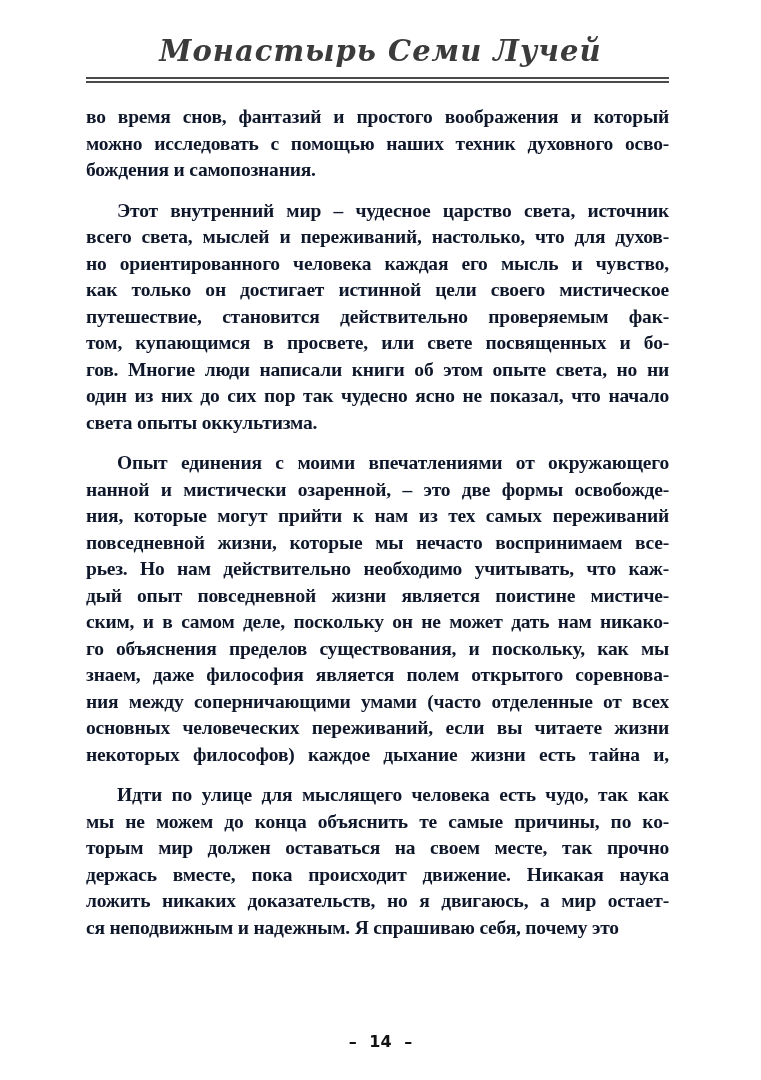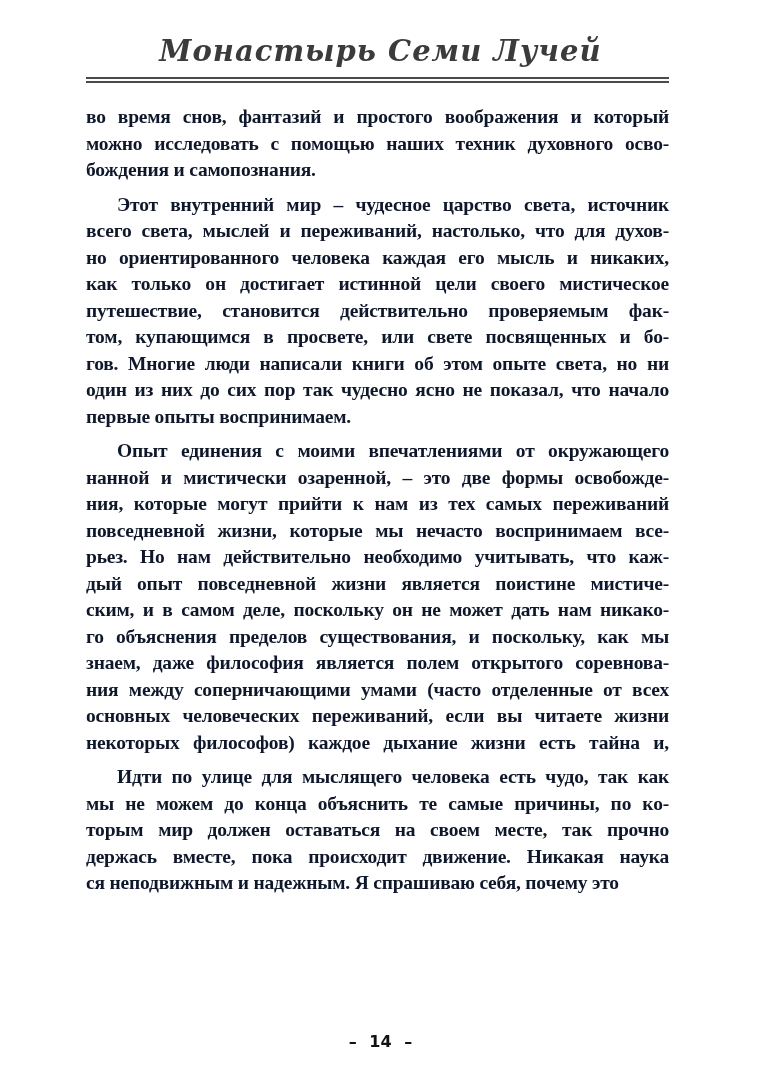--- a/index.html
+++ b/index.html
@@ -32,21 +32,21 @@
     border-top: 2px solid #4a4a4a;
     border-bottom: 2px solid #4a4a4a;
   }
   .content {
     position: absolute;
     top: 104px;
     left: 86px;
     width: 583px;
   }
   .paragraph { margin: 0; }
-  .paragraph + .paragraph { margin-top: 8px; }
+  .paragraph + .paragraph { margin-top: 14px; }
   .line {
     font-size: 19.5px;
     font-weight: bold;
     line-height: 26.5px;
     letter-spacing: -0.2px;
     color: #0f172a;
     text-align: justify;
     text-align-last: justify;
   }
   .line.last { text-align-last: left; }
@@ -75,46 +75,47 @@
 
   <div class="content">
       <div class="paragraph">
         <div class="line">во время снов, фантазий и простого воображения и который</div>
         <div class="line">можно исследовать с помощью наших техник духовного осво-</div>
         <div class="line last">бождения и самопознания.</div>
       </div>
       <div class="paragraph">
         <div class="line indent">Этот внутренний мир – чудесное царство света, источник</div>
         <div class="line">всего света, мыслей и переживаний, настолько, что для духов-</div>
-        <div class="line">но ориентированного человека каждая его мысль и никаких,</div>
+        <div class="line">но ориентированного человека каждая его мысль и чувство,</div>
         <div class="line">как только он достигает истинной цели своего мистическое</div>
         <div class="line">путешествие, становится действительно проверяемым фак-</div>
         <div class="line">том, купающимся в просвете, или свете посвященных и бо-</div>
         <div class="line">гов. Многие люди написали книги об этом опыте света, но ни</div>
         <div class="line">один из них до сих пор так чудесно ясно не показал, что начало</div>
-        <div class="line last">первые опыты воспринимаем.</div>
+        <div class="line last">света опыты оккультизма.</div>
       </div>
       <div class="paragraph">
         <div class="line indent">Опыт единения с моими впечатлениями от окружающего</div>
         <div class="line">нанной и мистически озаренной, – это две формы освобожде-</div>
         <div class="line">ния, которые могут прийти к нам из тех самых переживаний</div>
         <div class="line">повседневной жизни, которые мы нечасто воспринимаем все-</div>
         <div class="line">рьез. Но нам действительно необходимо учитывать, что каж-</div>
         <div class="line">дый опыт повседневной жизни является поистине мистиче-</div>
         <div class="line">ским, и в самом деле, поскольку он не может дать нам никако-</div>
         <div class="line">го объяснения пределов существования, и поскольку, как мы</div>
         <div class="line">знаем, даже философия является полем открытого соревнова-</div>
         <div class="line">ния между соперничающими умами (часто отделенные от всех</div>
         <div class="line">основных человеческих переживаний, если вы читаете жизни</div>
         <div class="line">некоторых философов) каждое дыхание жизни есть тайна и,</div>
       </div>
       <div class="paragraph">
         <div class="line indent">Идти по улице для мыслящего человека есть чудо, так как</div>
         <div class="line">мы не можем до конца объяснить те самые причины, по ко-</div>
         <div class="line">торым мир должен оставаться на своем месте, так прочно</div>
         <div class="line">держась вместе, пока происходит движение. Никакая наука</div>
+        <div class="line">ложить никаких доказательств, но я двигаюсь, а мир остает-</div>
         <div class="line last">ся неподвижным и надежным. Я спрашиваю себя, почему это</div>
       </div>
     </div>
 
   <div class="footer">– 14 –</div>
 
 </div>
 
 </body></html>

